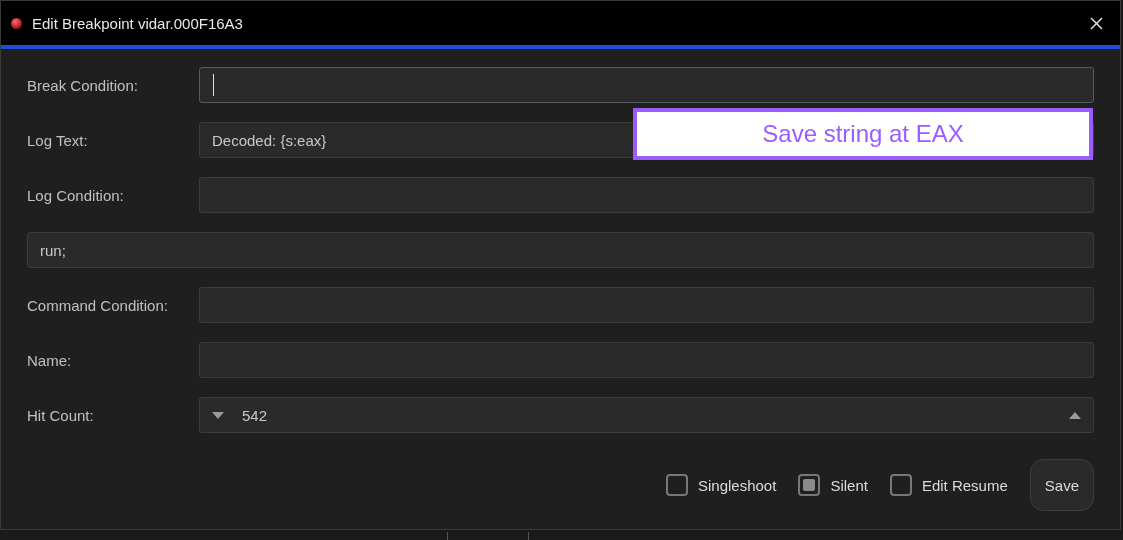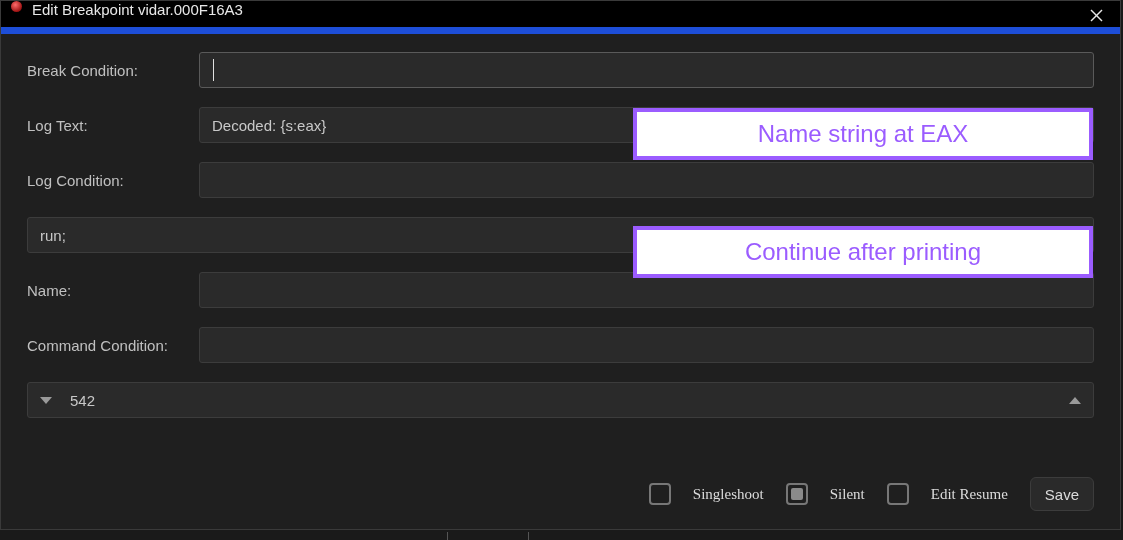--- a/index.html
+++ b/index.html
@@ -14,26 +14,26 @@
   .dialog {
     width: 1121px;
     height: 530px;
     background: #1f1f1f;
     border: 1px solid #3a3a3a;
     display: flex;
     flex-direction: column;
     position: relative;
   }
   .titlebar {
-    height: 33px;
+    height: 48px;
     background: #000000;
     display: flex;
-    align-items: flex-start;
+    align-items: center;
     padding: 0 10px;
-    border-bottom: 7px solid #1d4ed8;
+    border-bottom: 4px solid #1d4ed8;
   }
   .bp-dot {
     width: 11px;
     height: 11px;
     background: radial-gradient(circle at 40% 35%, #ff6b6b, #a01414 70%);
     border-radius: 50%;
     margin-right: 10px;
     flex-shrink: 0;
   }
   .title {
@@ -118,23 +118,22 @@
   .footer {
     display: flex;
     align-items: center;
     justify-content: flex-end;
     gap: 14px;
     padding: 8px 26px 18px 26px;
   }
   .chk-wrap {
     display: flex;
     align-items: center;
-    gap: 22px;
+    gap: 10px;
     margin-right: 8px;
-    font-family: Liberation Serif, serif;
   }
   .chk {
     width: 22px;
     height: 22px;
     border: 2px solid #777;
     border-radius: 4px;
     background: transparent;
     display: flex;
     align-items: center;
     justify-content: center;
@@ -142,24 +141,24 @@
   .chk.checked::after {
     content: "";
     width: 12px;
     height: 12px;
     background: #8a8a8a;
     border-radius: 2px;
   }
   .chk-label { font-size: 15px; color: #dcdcdc; }
   .btn {
     min-width: 62px;
-    height: 34px;
+    height: 52px;
     background: #2a2a2a;
     border: 1px solid #3c3c3c;
-    border-radius: 6px;
+    border-radius: 13px;
     color: #dcdcdc;
     font-size: 15px;
     display: flex;
     align-items: center;
     justify-content: center;
     padding: 8px 14px;
     cursor: pointer;
   }
   .annotation {
     position: absolute;
@@ -221,30 +220,31 @@
     <div class="row">
       <div class="row-label">Log Condition:</div>
       <input class="field" value="" style="">
     </div>
 
     <div class="row">
       <input class="field" value="run;" style="">
     </div>
 
     <div class="row">
+      <div class="row-label">Command Condition:</div>
+      <input class="field" value="" style="">
+    </div>
+
+    <div class="row">
       <div class="row-label">Name:</div>
       <input class="field" value="" style="">
     </div>
 
     <div class="row">
-      <div class="row-label">Command Condition:</div>
-      <input class="field" value="" style="">
-    </div>
-
-    <div class="row">
+      <div class="row-label">Hit Count:</div>
       <div class="hitcount-box">
         <div class="hc-left">
           <div class="tri-down"></div>
           <span>542</span>
         </div>
         <div class="tri-up"></div>
       </div>
     </div>
 
   </div>
@@ -258,21 +258,20 @@
       <div class="chk checked"></div>
       <span class="chk-label">Silent</span>
     </div>
     <div class="chk-wrap">
       <div class="chk"></div>
       <span class="chk-label">Edit Resume</span>
     </div>
     <div class="btn">Save</div>
   </div>
 
-  <div class="annotation anno1">Name string at EAX</div>
-  <div class="annotation anno2">Continue after printing</div>
+  <div class="annotation anno1">Save string at EAX</div>
 
 </div>
 
 <div class="bottom-ticks">
   <div class="tick" style="left:447px"></div>
   <div class="tick" style="left:528px"></div>
 </div>
 
 </body></html>

